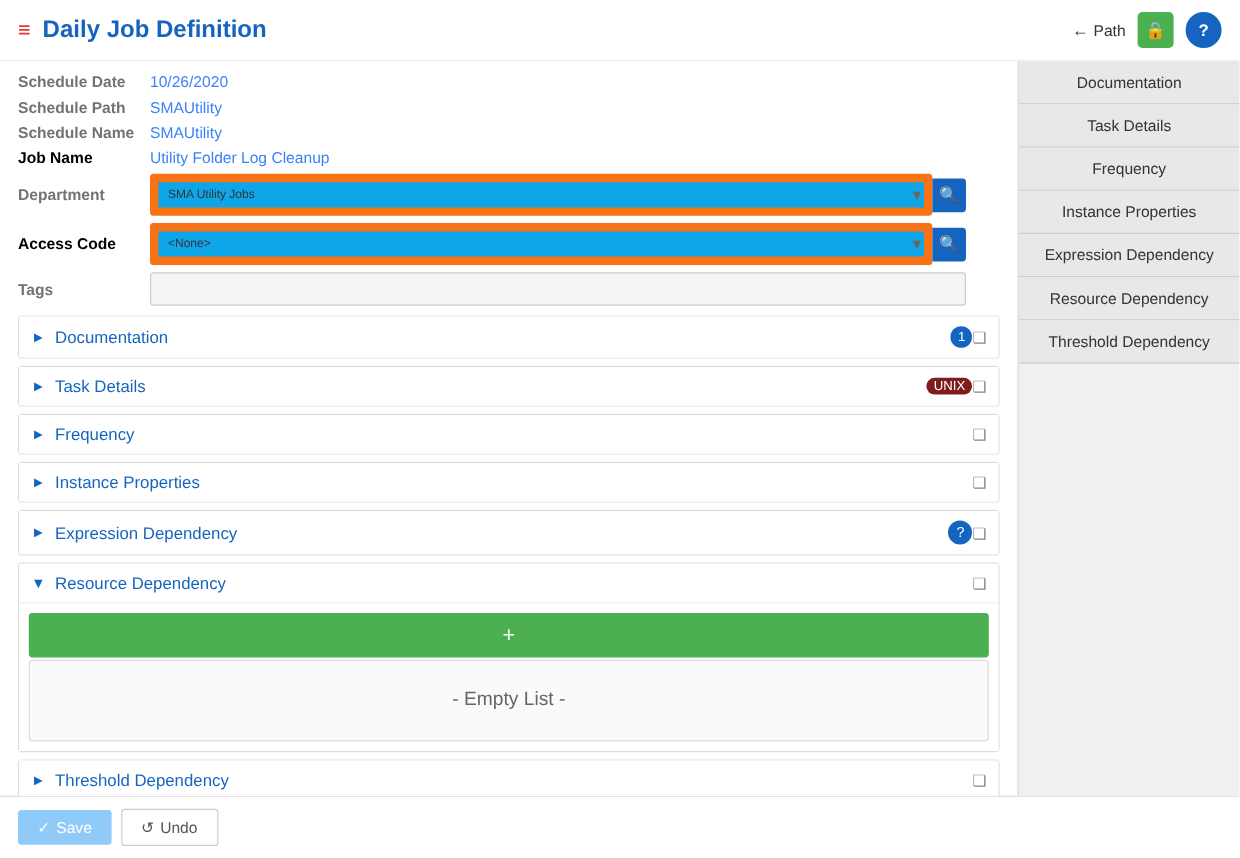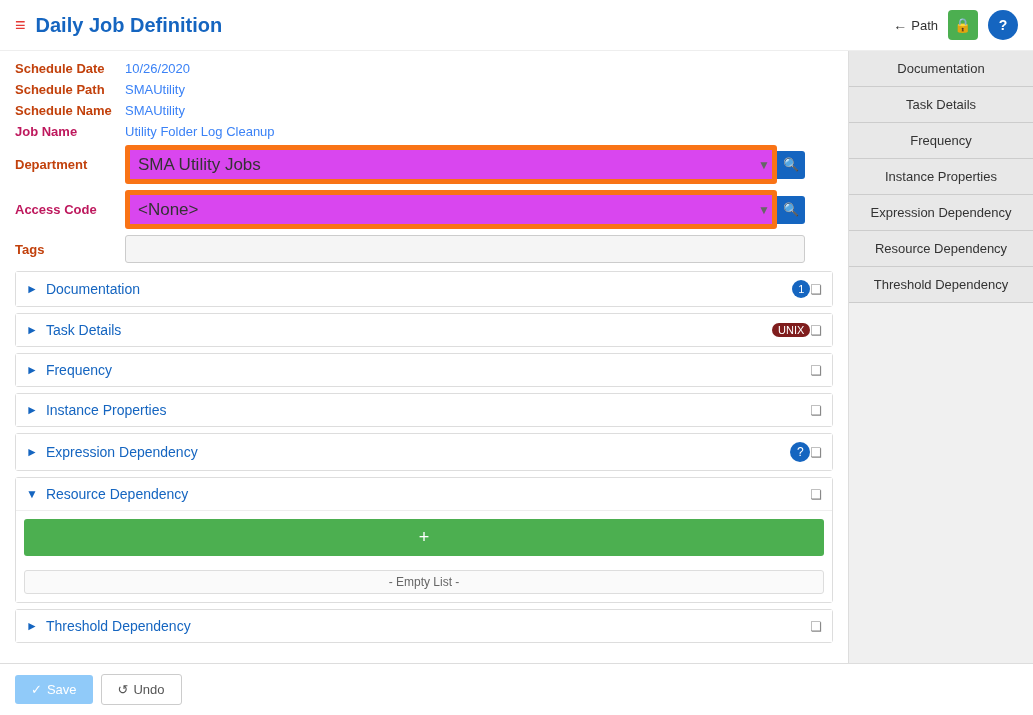--- a/index.html
+++ b/index.html
@@ -18,26 +18,26 @@
     .help-btn { background: #1565c0; color: #fff; border: none; border-radius: 50%; width: 30px; height: 30px; display: flex; align-items: center; justify-content: center; cursor: pointer; font-size: 14px; font-weight: bold; }
 
     
     .main-content { display: flex; flex: 1; overflow: hidden; }
 
     
     .left-panel { flex: 1; padding: 10px 15px; overflow-y: auto; }
 
     
     .form-row { display: flex; align-items: center; margin-bottom: 6px; }
-    .form-label { width: 110px; font-weight: bold; font-size: 13px; color: #c2410c; flex-shrink: 0; }
+    .form-label { width: 110px; font-weight: bold; font-size: 13px; color: #737373; flex-shrink: 0; }
     .form-value { font-size: 13px; color: #3b82f6; }
-    .form-label.highlight { color: #be185d; }
+    .form-label.highlight { color: #000000; }
 
     .select-wrapper { position: relative; display: flex; align-items: center; width: 680px; }
-    .form-select { flex: 1; padding: 5px 30px 5px 8px; border: 5px solid #f97316; border-radius: 3px; background: #d946ef; font-size: 17px; appearance: none; color: #333; }
+    .form-select { flex: 1; padding: 5px 30px 5px 8px; border: 7px solid #f97316; border-radius: 3px; background: #0ea5e9; font-size: 10px; appearance: none; color: #333; }
     .select-dropdown-icon { position: absolute; right: 35px; color: #666; pointer-events: none; font-size: 12px; }
     .select-search-icon { background: #1565c0; color: #fff; border: none; width: 28px; height: 28px; display: flex; align-items: center; justify-content: center; cursor: pointer; border-radius: 0 3px 3px 0; font-size: 13px; flex-shrink: 0; }
 
     .tags-input { width: 680px; padding: 5px 8px; border: 1px solid #ccc; border-radius: 3px; background: #f5f5f5; height: 28px; }
 
     
     .right-sidebar { width: 185px; background: #f0f0f0; padding: 0; flex-shrink: 0; border-left: 1px solid #ddd; }
     .sidebar-item { padding: 10px 12px; background: #e8e8e8; border-bottom: 1px solid #ccc; cursor: pointer; text-align: center; font-size: 13px; color: #333; }
 
     
@@ -47,21 +47,21 @@
     .section-toggle { color: #1565c0; font-size: 12px; margin-right: 8px; }
     .section-title { color: #1565c0; font-size: 14px; font-weight: normal; flex: 1; }
     .section-badge { background: #1565c0; color: #fff; border-radius: 50%; width: 18px; height: 18px; font-size: 11px; display: flex; align-items: center; justify-content: center; margin-left: 6px; }
     .section-badge-unix { background: #7f1d1d; color: #fff; border-radius: 10px; padding: 1px 6px; font-size: 11px; margin-left: 6px; }
     .section-expand-icon { color: #888; font-size: 13px; cursor: pointer; margin-left: auto; }
     .section-help-icon { background: #1565c0; color: #fff; border-radius: 50%; width: 20px; height: 20px; font-size: 12px; display: flex; align-items: center; justify-content: center; cursor: pointer; margin-left: 6px; }
 
     
     .section-body { padding: 8px; background: #fff; border-top: 1px solid #eee; }
     .add-btn { width: 100%; background: #4caf50; color: #fff; border: none; border-radius: 3px; padding: 8px; font-size: 18px; cursor: pointer; display: flex; align-items: center; justify-content: center; }
-    .empty-list { text-align: center; padding: 4px; color: #666; font-size: 12px; border: 1px solid #ddd; border-radius: 3px; margin-top: 14px; background: #fafafa; }
+    .empty-list { text-align: center; padding: 24px; color: #666; font-size: 16px; border: 1px solid #ddd; border-radius: 3px; margin-top: 2px; background: #fafafa; }
 
     
     .footer { display: flex; align-items: center; gap: 8px; padding: 10px 15px; border-top: 1px solid #ddd; background: #fff; }
     .save-btn { background: #90caf9; color: #fff; border: none; border-radius: 3px; padding: 7px 16px; cursor: pointer; display: flex; align-items: center; gap: 5px; font-size: 13px; }
     .undo-btn { background: #fff; color: #555; border: 1px solid #ccc; border-radius: 3px; padding: 7px 16px; cursor: pointer; display: flex; align-items: center; gap: 5px; font-size: 13px; }
 
     .select-input-row { display: flex; align-items: center; }
   </style>
 </head>
 <body>

